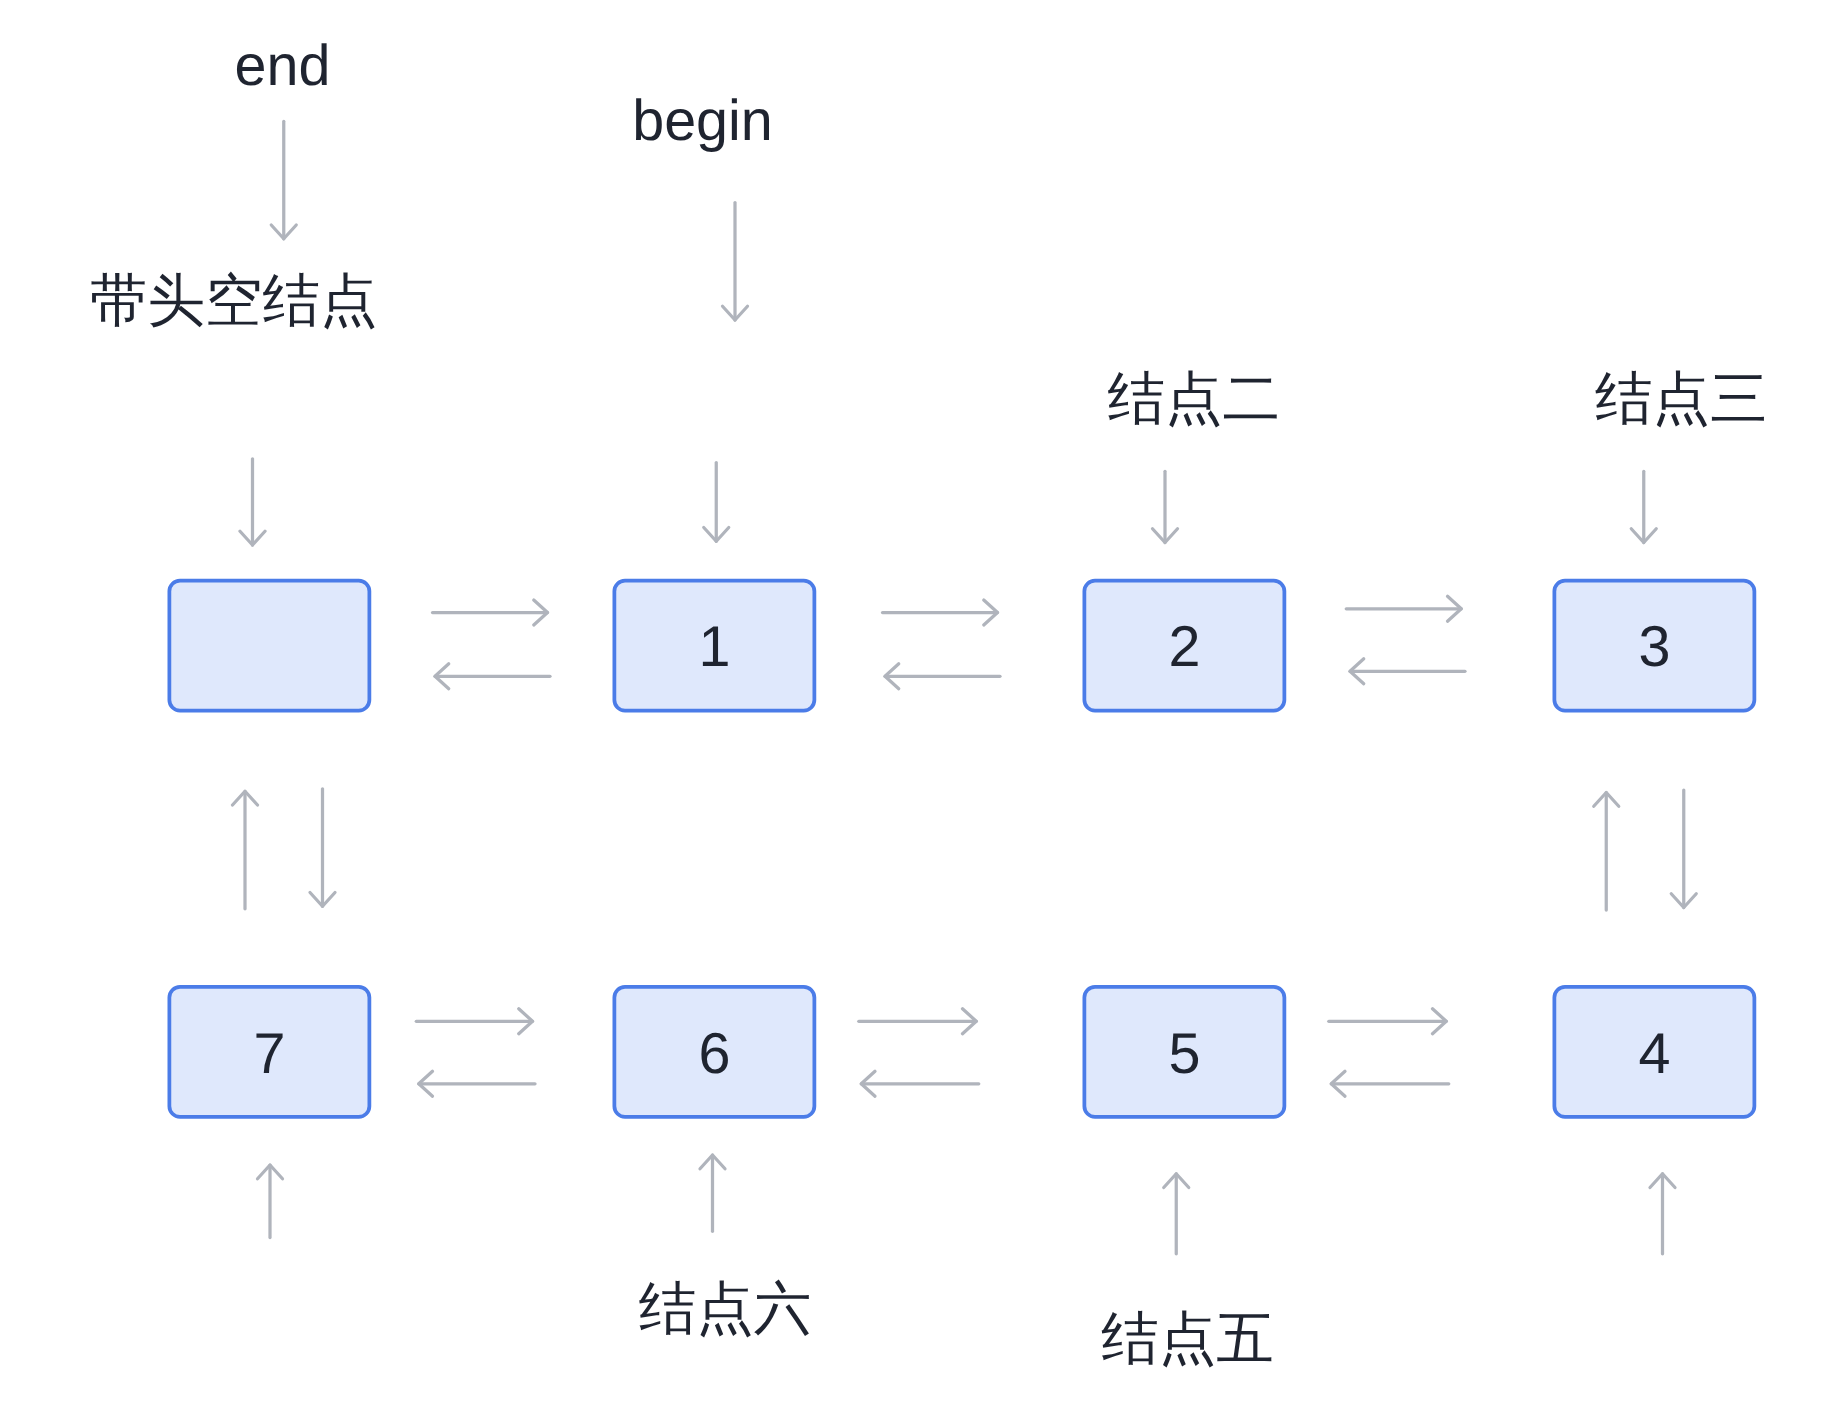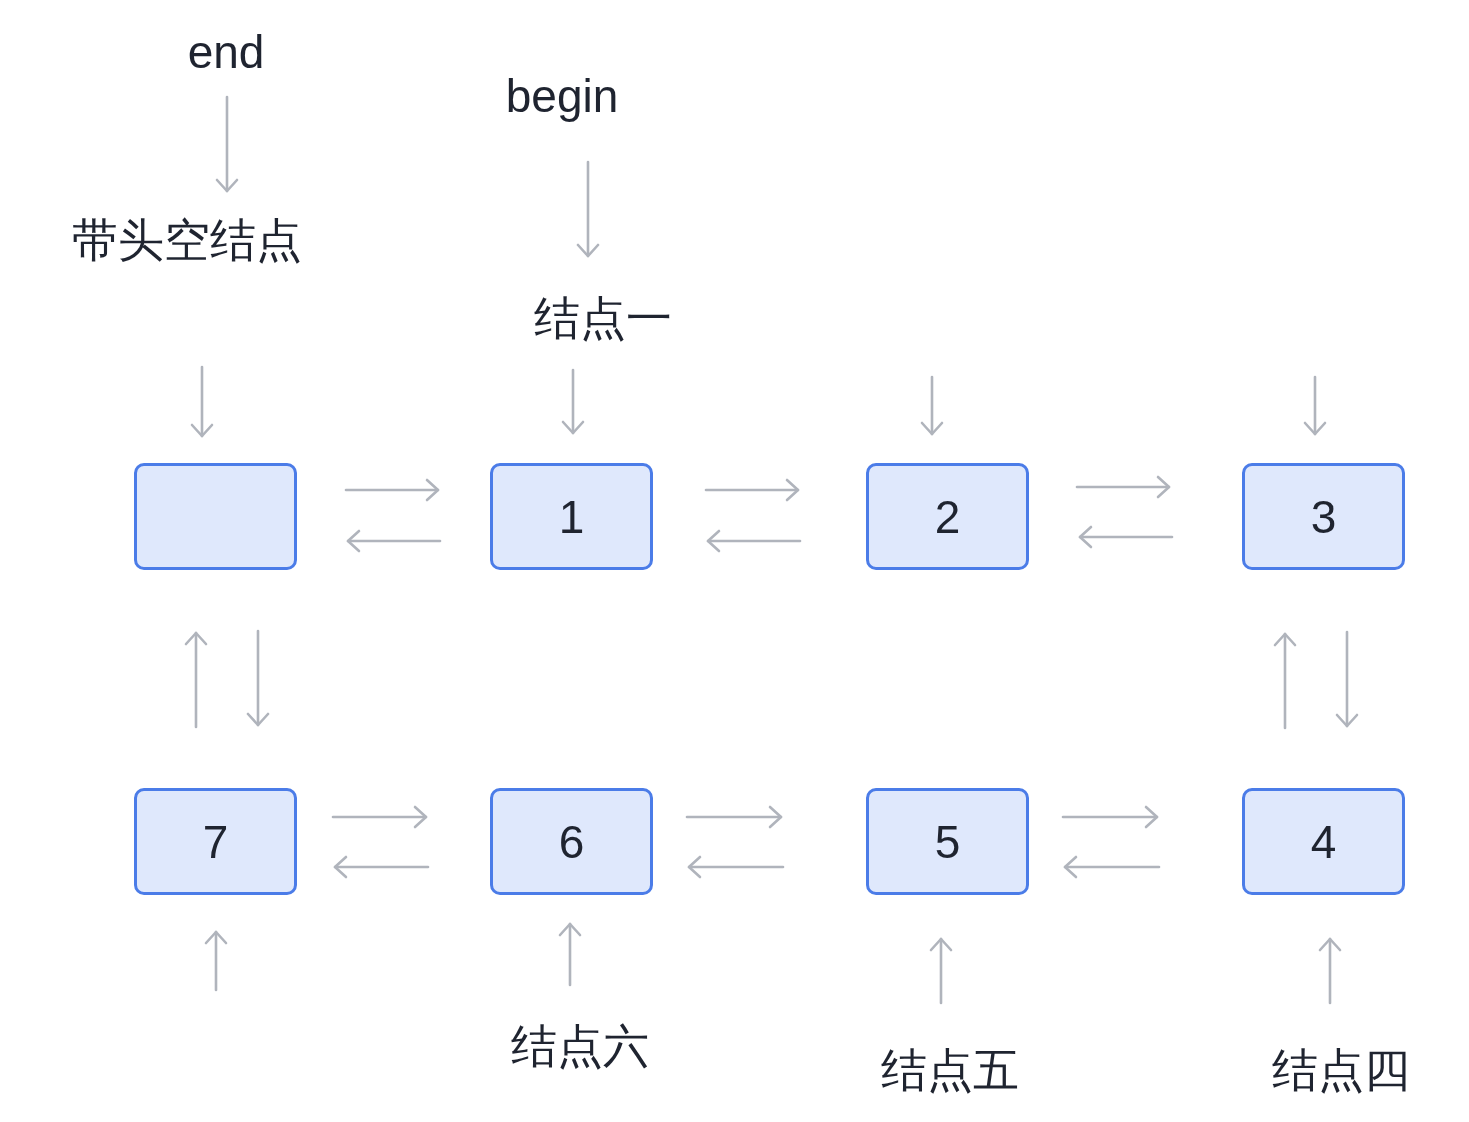--- a/index.html
+++ b/index.html
@@ -90,25 +90,25 @@
     <line x1="258" y1="631" x2="258" y2="725" marker-end="url(#ah)"></line>
     <line x1="1285" y1="728" x2="1285" y2="634" marker-end="url(#ah)"></line>
     <line x1="1347" y1="632" x2="1347" y2="726" marker-end="url(#ah)"></line>
   </svg>
 
   <div class="lbl" style="left:226px;top:24px">end</div>
   <div class="lbl" style="left:562px;top:68px">begin</div>
 
   <div class="lbl" style="left:187px;top:212px">带头空结点</div>
 
-  <div class="lbl" style="left:603px;top:290px">结点一</div>
+  <div class="lbl" style="left:955px;top:290px">结点二</div>
+  <div class="lbl" style="left:1345px;top:290px">结点三</div>
 
   <div class="lbl" style="left:950px;top:1042px">结点五</div>
   <div class="lbl" style="left:580px;top:1018px">结点六</div>
-  <div class="lbl" style="left:1341px;top:1042px">结点四</div>
 
   <div class="node" style="left:134px;top:463px">
     <span class="node-value"></span>
   </div>
   <div class="node" style="left:490px;top:463px">
     <span class="node-value">1</span>
   </div>
   <div class="node" style="left:866px;top:463px">
     <span class="node-value">2</span>
   </div>

